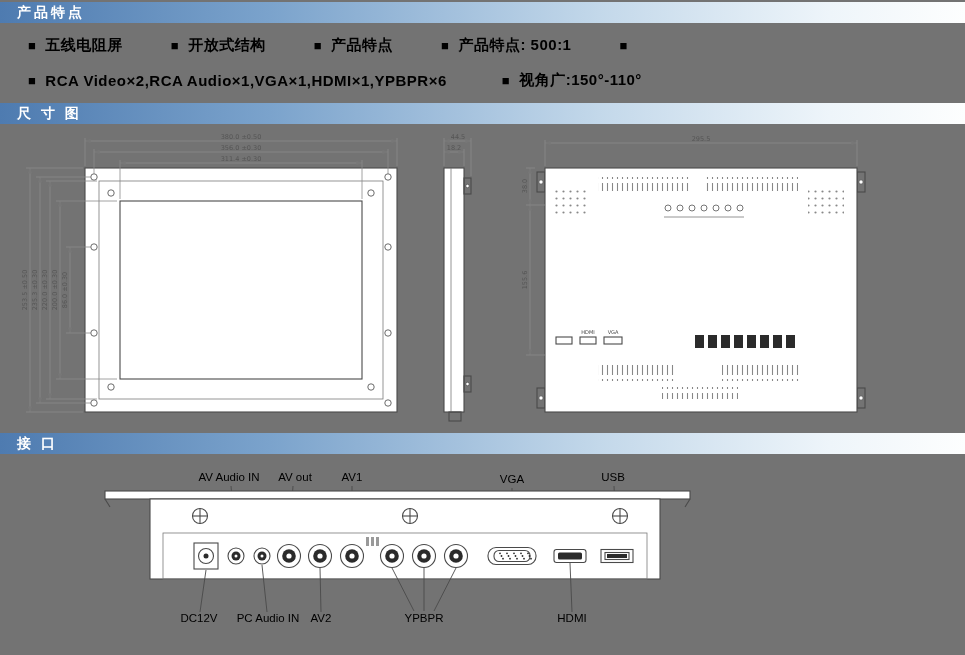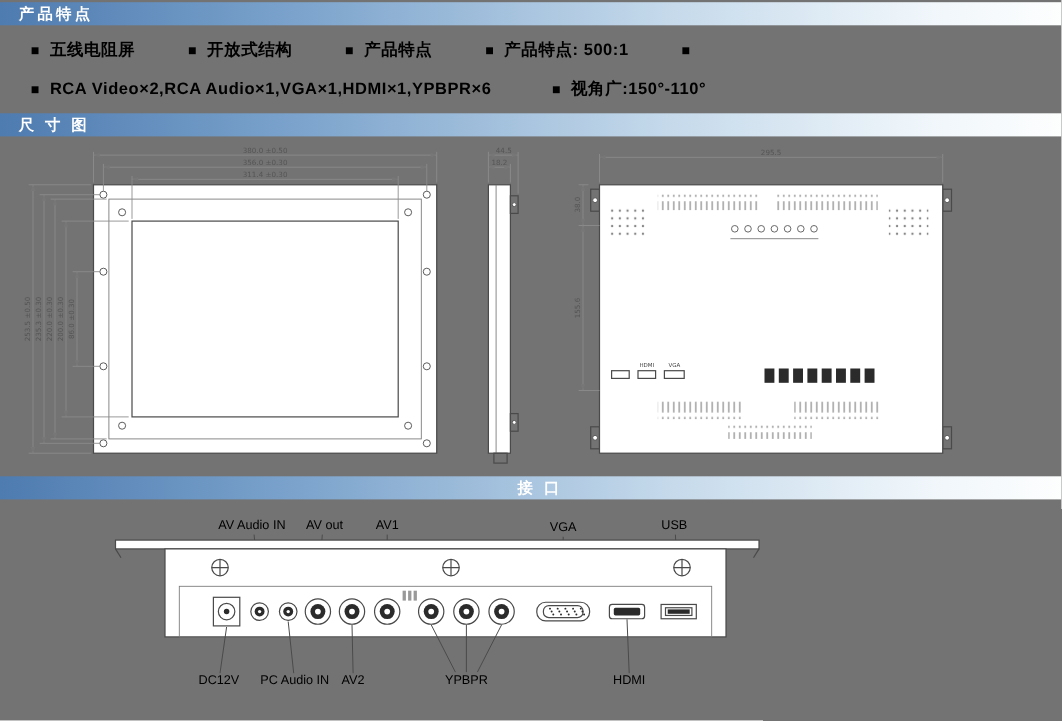--- a/index.html
+++ b/index.html
@@ -5,21 +5,21 @@
   * { margin:0; padding:0; box-sizing:border-box; }
   html,body { width:965px; height:655px; background:#fff;
               font-family:"Liberation Sans","DejaVu Sans",sans-serif; }
   .page { position:relative; width:965px; height:655px; background:#737373; overflow:hidden; }
 
   .bar { position:absolute; left:0; width:965px; height:21px; line-height:21px;
          padding-left:17px; color:#fff; font-size:14px; font-weight:bold; letter-spacing:3px;
          background:linear-gradient(90deg,#4e7bb0 0%,#7ba3cc 28%,#c3d8ea 62%,#eef5fa 86%,#fdfefe 100%); }
   .bar-features { top:2px; }
   .bar-dims     { top:103px; }
-  .bar-iface    { top:433px;text-align:center; }
+  .bar-iface    { top:433px; }
 
   .features { position:absolute; left:28px; top:36px; width:920px; }
   .feat-row { display:flex; gap:48px; font-size:15px; font-weight:bold; color:#000;
               white-space:nowrap; letter-spacing:.5px; height:18px; align-items:center; }
   .feat-row.row2 { margin-top:17px; gap:55px; }
   .feat { display:flex; align-items:center; }
   .bullet { margin-right:9px; font-size:13px; }
 
   svg.dims  { position:absolute; left:0; top:125px; width:965px; height:305px; }
   svg.iface { position:absolute; left:0; top:455px; width:965px; height:200px; }

